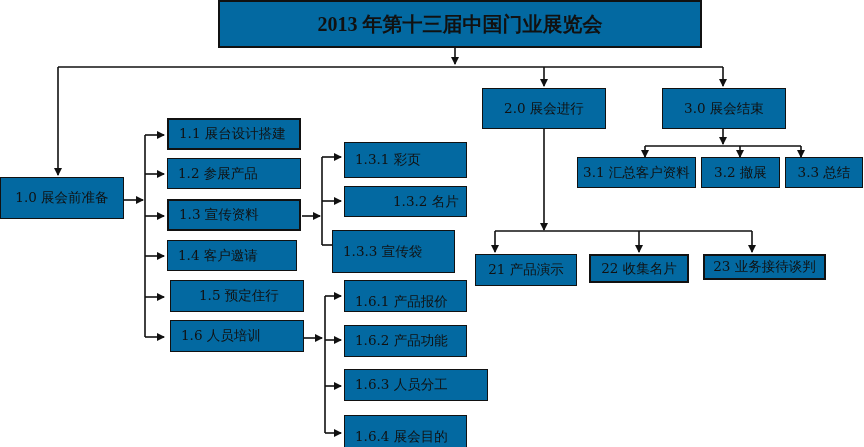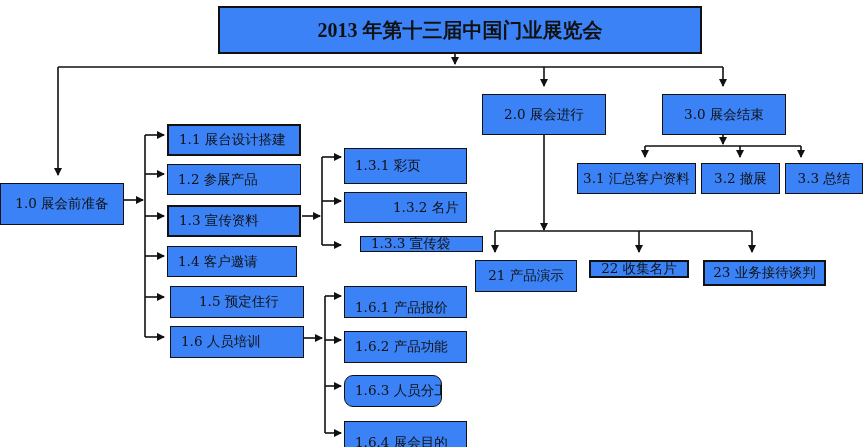--- a/index.html
+++ b/index.html
@@ -4,23 +4,23 @@
 <style>
   html, body { margin:0; padding:0; }
   body {
     width:864px; height:447px; position:relative; overflow:hidden;
     background:#ffffff;
     font-family:"DejaVu Serif","Liberation Serif",serif;
     color:#111;
   }
   .box {
     position:absolute; box-sizing:border-box;
-    border:1.5px solid #111; background:#3b82f6;
+    border:1.5px solid #111; background:#0369a1;
     display:flex; align-items:center;
-    font-size:13.5px; white-space:nowrap; overflow:hidden;margin-top:6px;
+    font-size:13.5px; white-space:nowrap; overflow:hidden;
   }
   .box.l { justify-content:flex-start; padding-left:10px; }
   .box.c { justify-content:center; }
   .title {
     font-family:"Liberation Serif","DejaVu Serif",serif;
     font-weight:bold; font-size:20px; border-width:2px;
     justify-content:center;
   }
   .thick { border-width:2px; }
   svg.lines { position:absolute; left:0; top:0; }
@@ -114,48 +114,48 @@
 <div class="box l" style="left:170px;top:320px;width:134px;height:32px;">
   <span>1.6 人员培训</span>
 </div>
 
 <div class="box l" style="left:344px;top:142px;width:123px;height:36px;">
   <span>1.3.1 彩页</span>
 </div>
 <div class="box l" style="left:344px;top:186px;width:123px;height:31px;padding-left:48px;">
   <span>1.3.2 名片</span>
 </div>
-<div class="box l" style="left:360px;top:230px;width:123px;height:16px;">
+<div class="box l" style="left:332px;top:230px;width:123px;height:43px;">
   <span>1.3.3 宣传袋</span>
 </div>
 
 <div class="box l" style="left:344px;top:280px;width:123px;height:32px;align-items:flex-end;">
   <span>1.6.1 产品报价</span>
 </div>
 <div class="box l" style="left:344px;top:325px;width:123px;height:32px;">
   <span>1.6.2 产品功能</span>
 </div>
-<div class="box l" style="left:344px;top:369px;width:98px;height:32px;border-radius:9px;">
+<div class="box l" style="left:344px;top:369px;width:144px;height:32px;">
   <span>1.6.3 人员分工</span>
 </div>
 <div class="box l" style="left:344px;top:415px;width:123px;height:44px;">
   <span>1.6.4 展会目的</span>
 </div>
 
 <div class="box c" style="left:577px;top:157px;width:119px;height:31px;">
   <span>3.1 汇总客户资料</span>
 </div>
 <div class="box c" style="left:701px;top:157px;width:79px;height:31px;">
   <span>3.2 撤展</span>
 </div>
 <div class="box c" style="left:785px;top:157px;width:78px;height:31px;">
   <span>3.3 总结</span>
 </div>
 
 <div class="box c" style="left:475px;top:254px;width:102px;height:32px;">
   <span>21 产品演示</span>
 </div>
-<div class="box c thick" style="left:589px;top:254px;width:100px;height:18px;">
+<div class="box c thick" style="left:589px;top:254px;width:100px;height:29px;">
   <span>22 收集名片</span>
 </div>
 <div class="box c thick" style="left:703px;top:254px;width:123px;height:26px;">
   <span>23 业务接待谈判</span>
 </div>
 
 </body></html>

